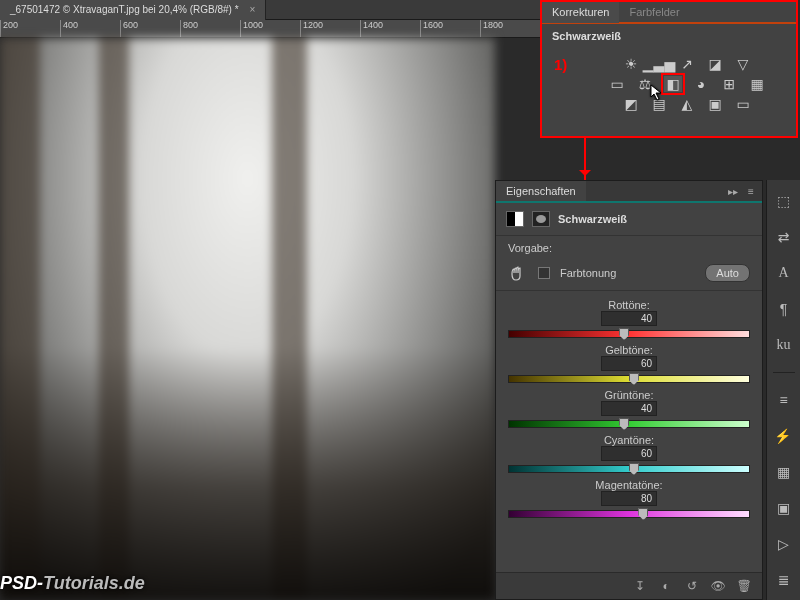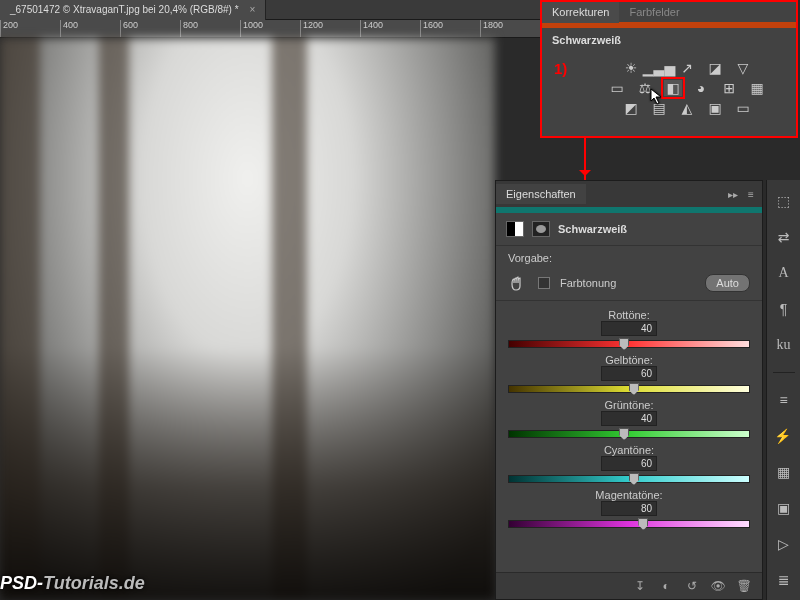--- a/index.html
+++ b/index.html
@@ -50,21 +50,21 @@
     font-size: 18px; font-weight: bold; font-style: italic;
     text-shadow: 0 0 4px #000;
   }
   .watermark .grey { color: #bbb; font-style: italic; }
 
   
   .callout {
     position: absolute; left: 540px; top: 0; width: 258px; height: 138px;
     border: 2px solid #f00; background: #424242;
   }
-  .callout-tabs { display: flex; border-bottom: 6px solid #c2410c; }
+  .callout-tabs { display: flex; border-bottom: 2px solid #c2410c; }
   .ct { padding: 4px 10px; color: #888; font-size: 11px; }
   .ct.active { color: #ddd; background: #4a4a4a; border-bottom: 1px solid #4a4a4a; margin-bottom: -1px; }
   .callout-title { padding: 6px 10px; color: #ddd; font-size: 11px; font-weight: bold; }
   .callout-body { position: relative; padding: 4px 10px 8px 46px; }
   .step-label {
     position: absolute; left: 12px; top: 8px; color: #f00; font-weight: bold; font-size: 15px;
   }
   .icon-row { display: flex; gap: 10px; justify-content: center; margin: 4px 0; }
   .ico {
     width: 18px; height: 16px; display: flex; align-items: center; justify-content: center;
@@ -89,21 +89,21 @@
   }
 
   
   .props {
     position: absolute; left: 495px; top: 180px; width: 268px; height: 420px;
     background: #424242; border: 1px solid #1c1c1c;
     display: flex; flex-direction: column;
   }
   .props-tabrow {
     display: flex; align-items: center; background: #383838;
-    border-bottom: 6px solid #0f766e; height: 32px;
+    border-bottom: 2px solid #0f766e; height: 22px;
   }
   .props-tab { padding: 4px 10px; background: #424242; color: #ddd; font-size: 11px; }
   .props-tabrow .spacer { flex: 1; }
   .mini { width: 14px; height: 14px; color: #aaa; margin-right: 4px; display:flex; align-items:center; justify-content:center; font-size:10px;}
   .adj-head {
     display: flex; align-items: center; gap: 8px; padding: 8px 10px;
     border-bottom: 1px solid #333;
   }
   .adj-head .sq {
     width: 18px; height: 16px; background: linear-gradient(90deg,#000 0 50%,#fff 50% 100%);

